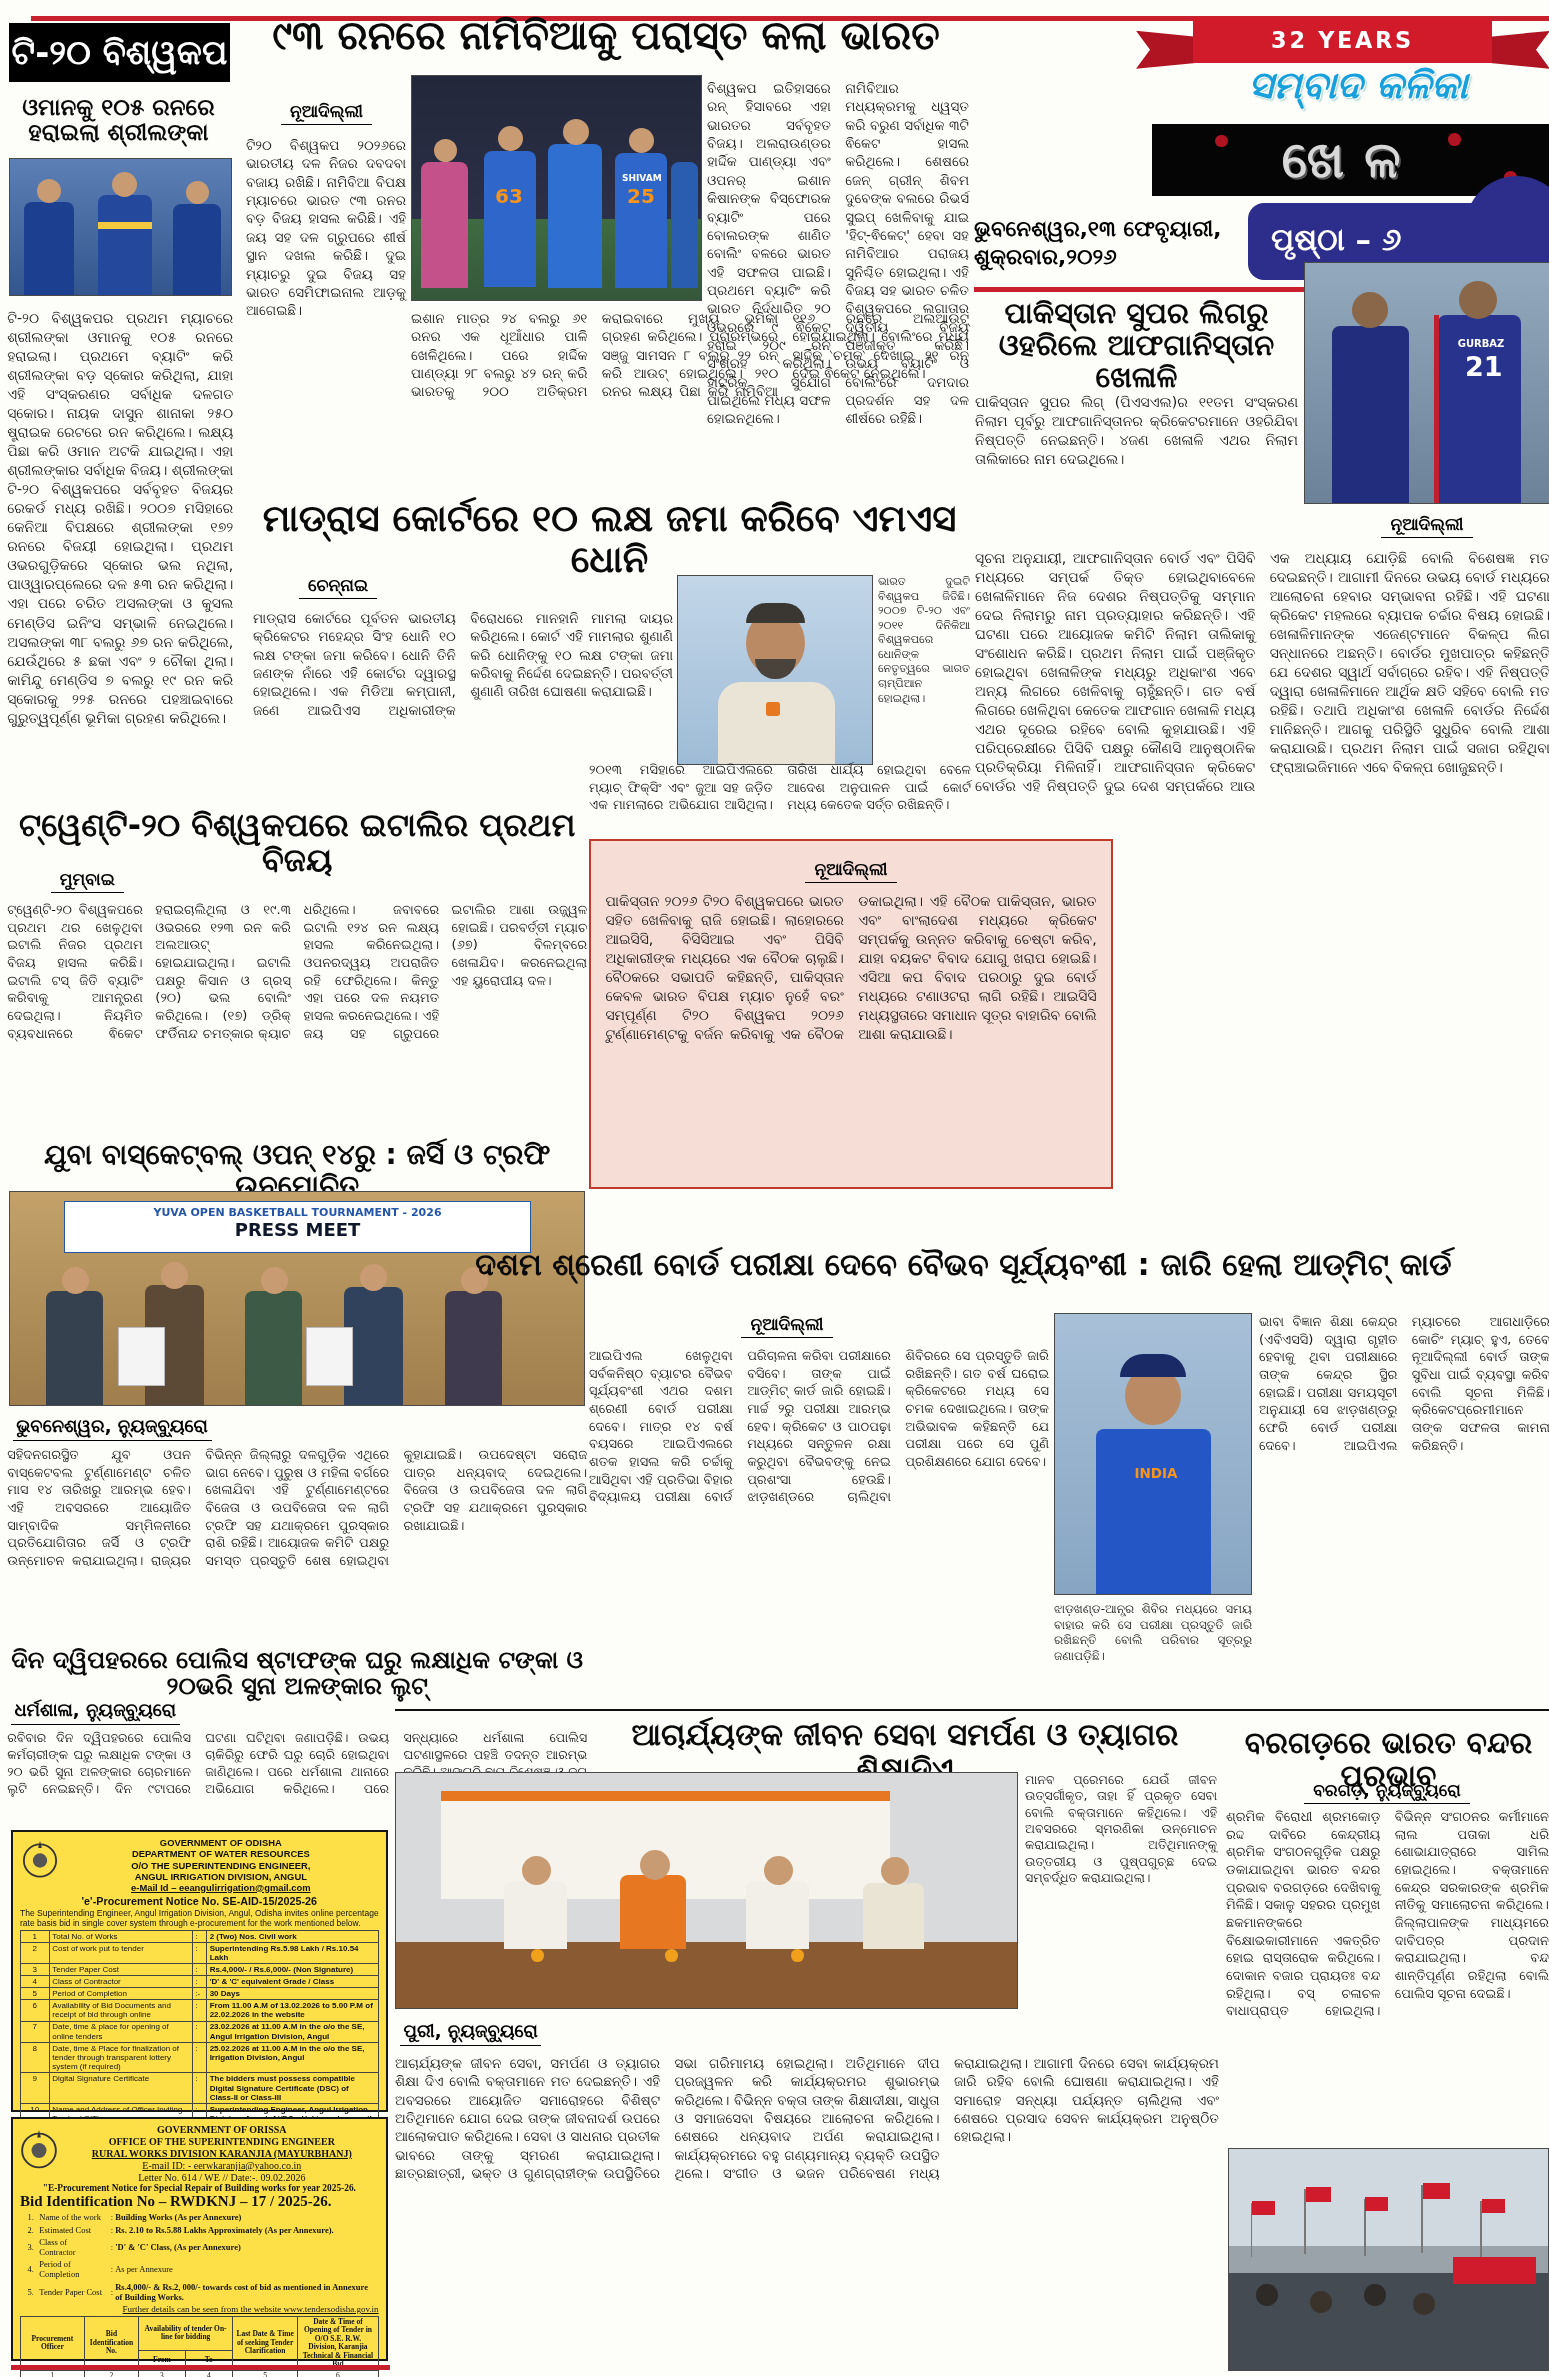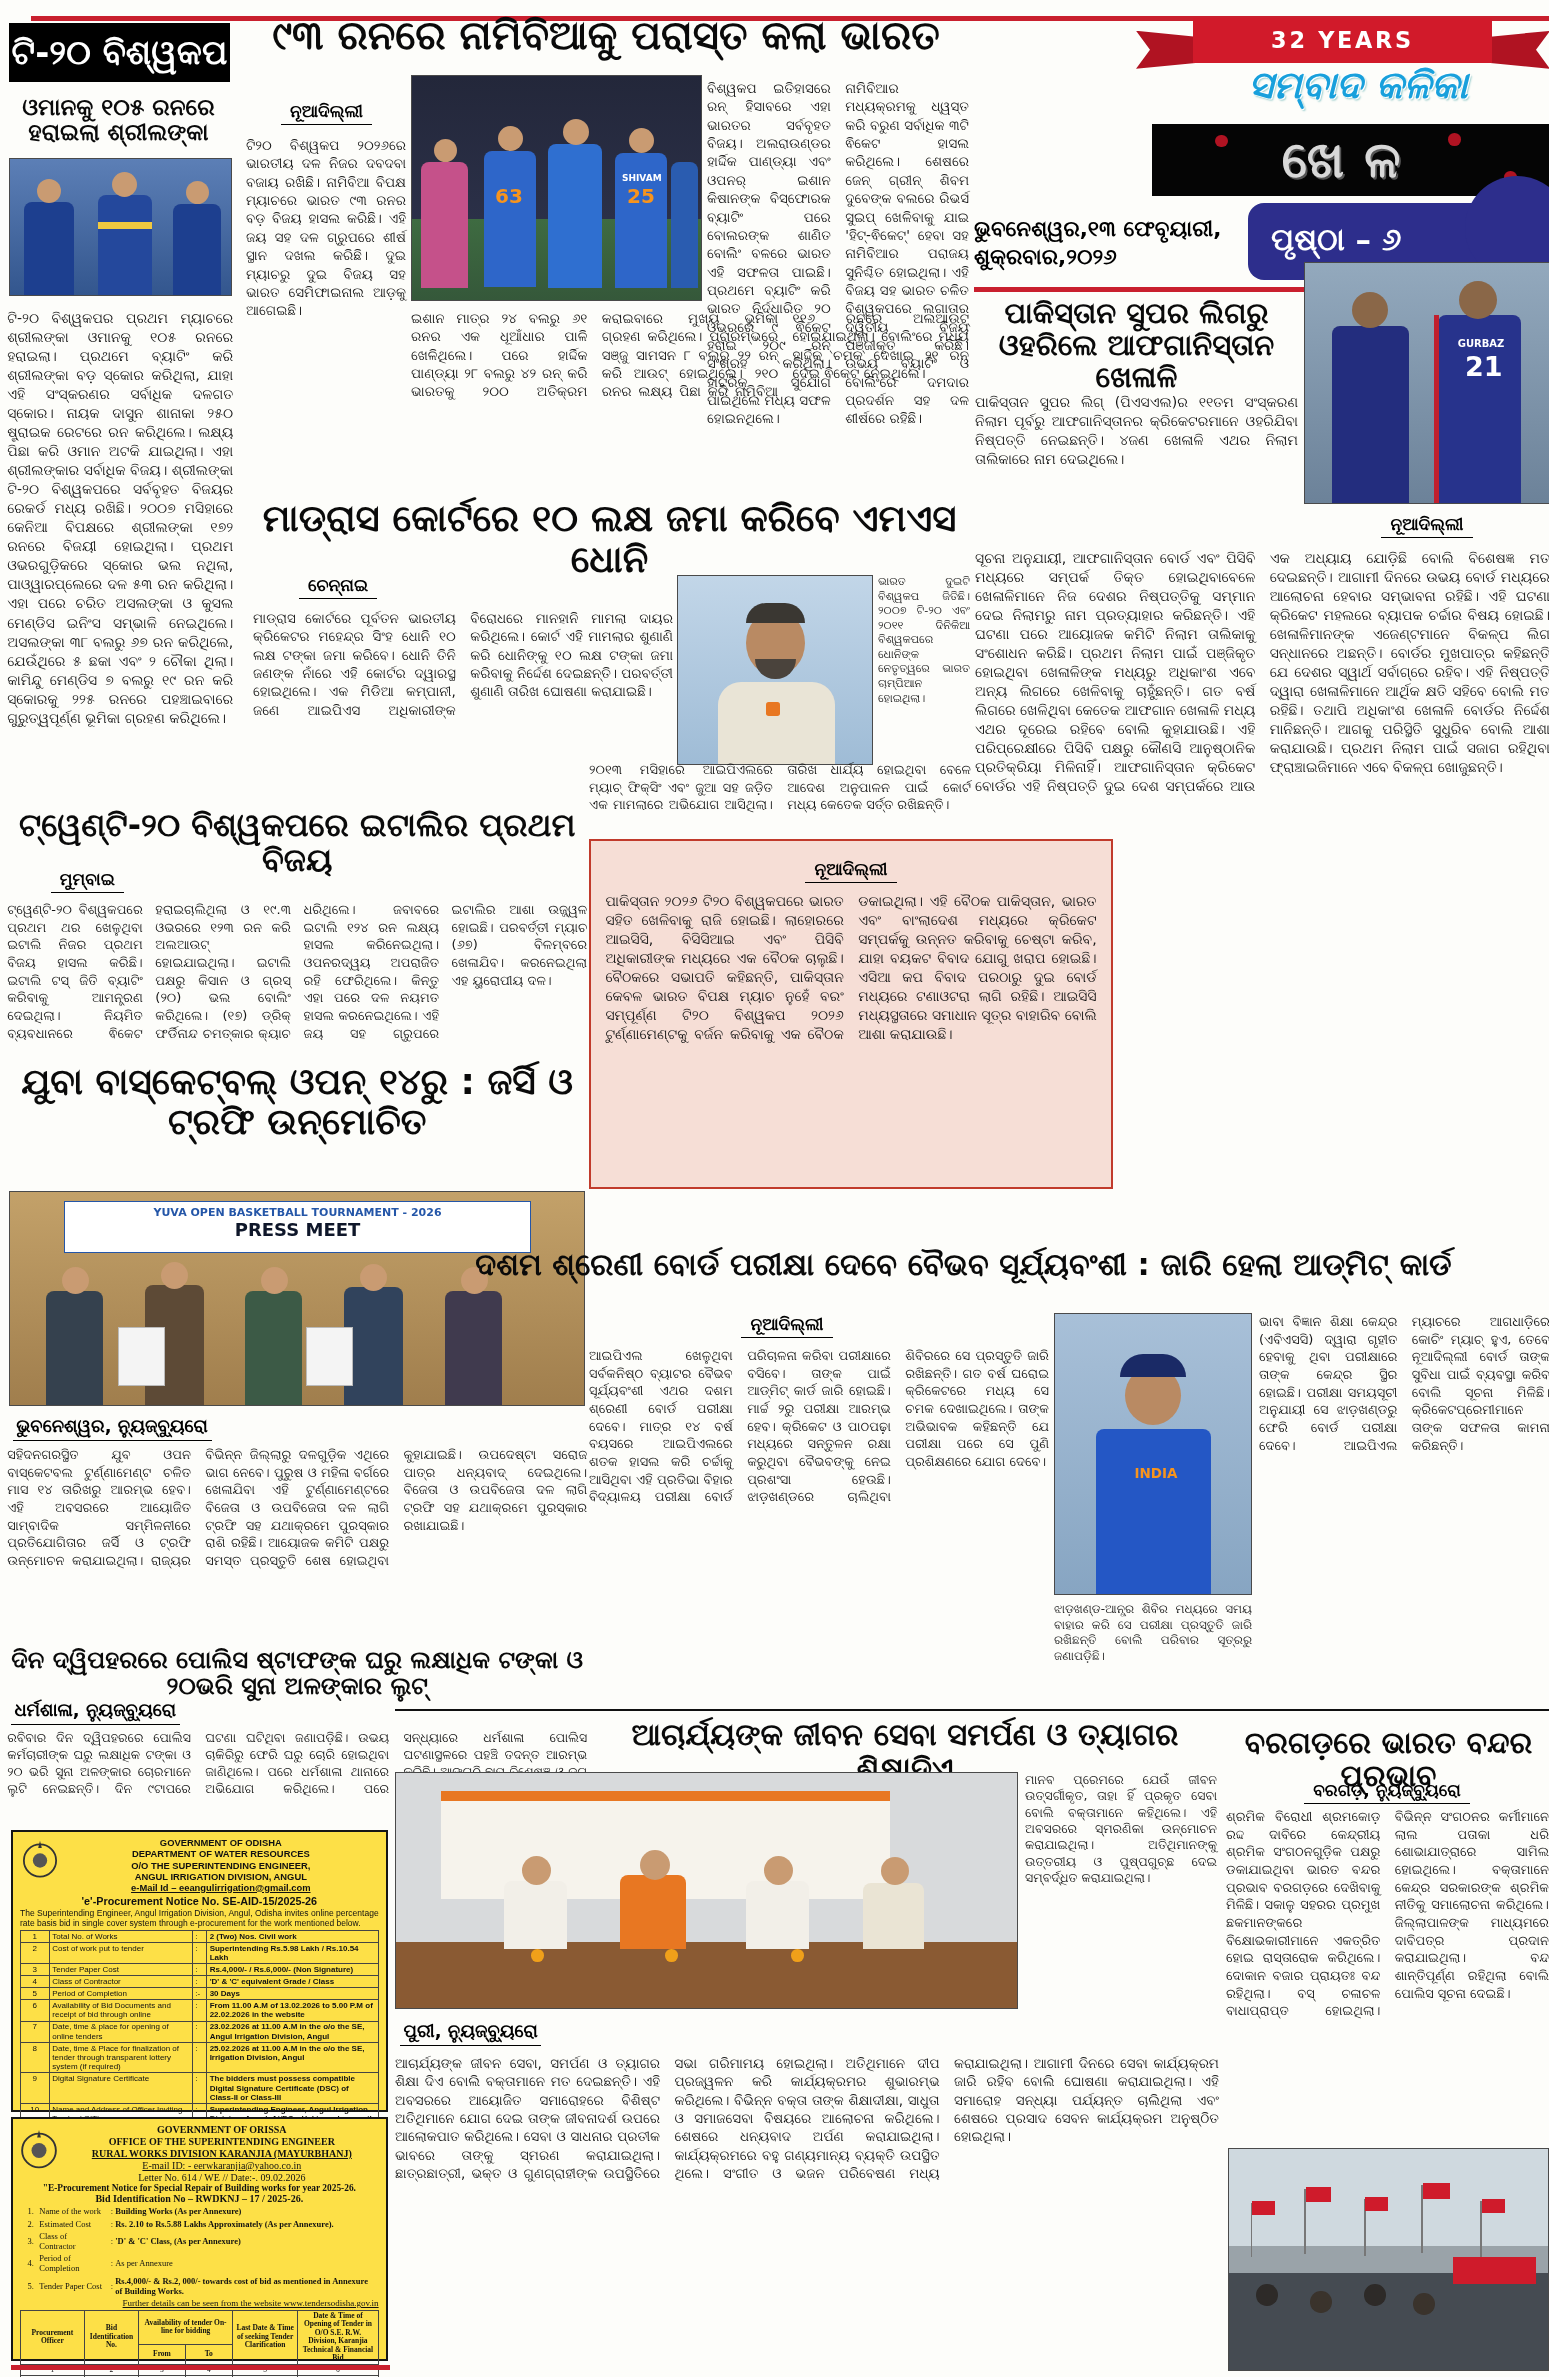--- a/index.html
+++ b/index.html
@@ -134,21 +134,21 @@
   </div>
   <div class="abs bt c4" style="left:7.2px;top:901px;width:580px;height:201px;font-size:13px">ଟ୍ୱେଣ୍ଟି-୨୦ ବିଶ୍ୱକପରେ ପ୍ରଥମ ଥର ଖେଳୁଥିବା ଇଟାଲି ନିଜର ପ୍ରଥମ ବିଜୟ ହାସଲ କରିଛି। ଇଟାଲି ଟସ୍ ଜିତି ବ୍ୟାଟିଂ କରିବାକୁ ଆମନ୍ତ୍ରଣ ଦେଇଥିଲା। ନିୟମିତ ବ୍ୟବଧାନରେ ଵିକେଟ ହରାଇଚାଲିଥିଲା ଓ ୧୯.୩ ଓଭରରେ ୧୨୩ ରନ କରି ଅଲଆଉଟ୍ ହୋଇଯାଇଥିଲା। ଇଟାଲି ପକ୍ଷରୁ କିସାନ ଓ ଗ୍ରସ୍ (୨୦) ଭଲ ବୋଲିଂ କରିଥିଲେ। (୧୭) ଡ୍ରିକ୍ ଫର୍ଡିନାନ୍ଦ ଚମତ୍କାର କ୍ୟାଚ ଧରିଥିଲେ। ଜବାବରେ ଇଟାଲି ୧୨୪ ରନ ଲକ୍ଷ୍ୟ ହାସଲ କରିନେଇଥିଲା। ଓପନରଦ୍ୱୟ ଅପରାଜିତ ରହି ଫେରିଥିଲେ। କିନ୍ତୁ ଏହା ପରେ ଦଳ ନୟମତ ହାସଲ କରନେଇଥିଲେ। ଏହି ଜୟ ସହ ଗ୍ରୁପରେ ଇଟାଲିର ଆଶା ଉଜ୍ଜ୍ୱଳ ହୋଇଛି। ପରବର୍ତ୍ତୀ ମ୍ୟାଚ (୬୭) ବିଳମ୍ବରେ ଖେଳାଯିବ। କରନେଇଥିଲା ଏହ ୟୁରୋପୀୟ ଦଳ।</div>
 
   <div class="abs box" style="left:589px;top:839px;width:524px;height:350px;padding:10.8px 14.4px">
     <div class="dl" style="margin-top:7.2px">
       <span>ନୂଆଦିଲ୍ଲୀ</span>
     </div>
     <div class="bt c2" style="margin-top:9px;height:257px;font-size:14px">ପାକିସ୍ତାନ ୨୦୨୬ ଟି୨୦ ବିଶ୍ୱକପରେ ଭାରତ ସହିତ ଖେଳିବାକୁ ରାଜି ହୋଇଛି। ଲାହୋରରେ ଆଇସିସି, ବିସିସିଆଇ ଏବଂ ପିସିବି ଅଧିକାରୀଙ୍କ ମଧ୍ୟରେ ଏକ ବୈଠକ ଚାଲୁଛି। ବୈଠକରେ ସଭାପତି କହିଛନ୍ତି, ପାକିସ୍ତାନ କେବଳ ଭାରତ ବିପକ୍ଷ ମ୍ୟାଚ ନୁହେଁ ବରଂ ସମ୍ପୂର୍ଣ୍ଣ ଟି୨୦ ବିଶ୍ୱକପ ୨୦୨୬ ଟୁର୍ଣ୍ଣାମେଣ୍ଟକୁ ବର୍ଜନ କରିବାକୁ ଏକ ବୈଠକ ଡକାଇଥିଲା। ଏହି ବୈଠକ ପାକିସ୍ତାନ, ଭାରତ ଏବଂ ବାଂଲାଦେଶ ମଧ୍ୟରେ କ୍ରିକେଟ ସମ୍ପର୍କକୁ ଉନ୍ନତ କରିବାକୁ ଚେଷ୍ଟା କରିବ, ଯାହା ବୟକଟ ବିବାଦ ଯୋଗୁ ଖରାପ ହୋଇଛି। ଏସିଆ କପ ବିବାଦ ପରଠାରୁ ଦୁଇ ବୋର୍ଡ ମଧ୍ୟରେ ଟଣାଓଟରା ଲାଗି ରହିଛି। ଆଇସିସି ମଧ୍ୟସ୍ଥତାରେ ସମାଧାନ ସୂତ୍ର ବାହାରିବ ବୋଲି ଆଶା କରାଯାଉଛି।</div>
   </div>
 
-  <div class="abs hl" style="left:7.2px;top:1062px;width:580px;height:52px;font-size:36px">ଯୁବା ବାସ୍କେଟ୍‌ବଲ୍ ଓପନ୍ ୧୪ରୁ : ଜର୍ସି ଓ ଟ୍ରଫି ଉନ୍ମୋଚିତ</div>
+  <div class="abs hl" style="left:7.2px;top:1140px;width:580px;height:52px;font-size:28px">ଯୁବା ବାସ୍କେଟ୍‌ବଲ୍ ଓପନ୍ ୧୪ରୁ : ଜର୍ସି ଓ ଟ୍ରଫି ଉନ୍ମୋଚିତ</div>
   <div class="abs photo" style="left:9px;top:1191px;width:576px;height:215px;background:linear-gradient(#c3a169,#a07e4d)">
     <div class="abs" style="left:54px;top:9px;width:467px;height:52px;background:#fff;border:1.8px solid #2456a8;text-align:center">
       <div style="font-size:11px;font-weight:700;color:#2456a8;margin-top:3.6px">YUVA OPEN BASKETBALL TOURNAMENT - 2026</div>
       <div style="font-size:18px;font-weight:700;color:#0f172a">PRESS MEET</div>
     </div>
     <div class="fig" style="left:36px;top:99px;width:57px;height:117px;background:#35414e"></div>
     <div class="hd" style="left:52px;top:75px;width:27px;height:27px"></div>
     <div class="fig" style="left:135px;top:93px;width:59px;height:122px;background:#5d4a36"></div>
     <div class="hd" style="left:151px;top:70px;width:27px;height:27px"></div>
     <div class="fig" style="left:235px;top:99px;width:57px;height:117px;background:#3c5a46"></div>
@@ -326,21 +326,21 @@
       <path d="M20 2 L22 10 L18 10 Z" fill="#333"></path>
     </svg>
     <div class="nhead" style="margin-left:45px;font-size:10px">
       <div>GOVERNMENT OF ORISSA</div>
       <div>OFFICE OF THE SUPERINTENDING ENGINEER</div>
       <div style="text-decoration:underline">RURAL WORKS DIVISION KARANJIA (MAYURBHANJ)</div>
       <div style="font-weight:400;text-decoration:underline">E-mail ID: - eerwkaranjia@yahoo.co.in</div>
       <div style="font-weight:400">Letter No. 614 / WE // Date:-. 09.02.2026</div>
     </div>
     <div style="text-align:center;font-weight:700;font-size:9.4px">"E-Procurement Notice for Special Repair of Building works for year 2025-26.</div>
-    <div style="text-align:center;font-weight:700;font-size:10px">Bid Identification No – RWDKNJ – 17 / 2025-26.</div>
+    <div style="text-align:left;font-weight:700;font-size:15px">Bid Identification No – RWDKNJ – 17 / 2025-26.</div>
     <table style="font-size:8.5px;line-height:1.2;margin-left:5.4px">
       <tbody>
         <tr>
             <td>1.</td>
             <td style="padding:0 3.6px">Name of the work</td>
             <td>:</td>
             <td style="font-weight:700">Building Works (As per Annexure)</td>
           </tr>
         <tr>
             <td>2.</td>

